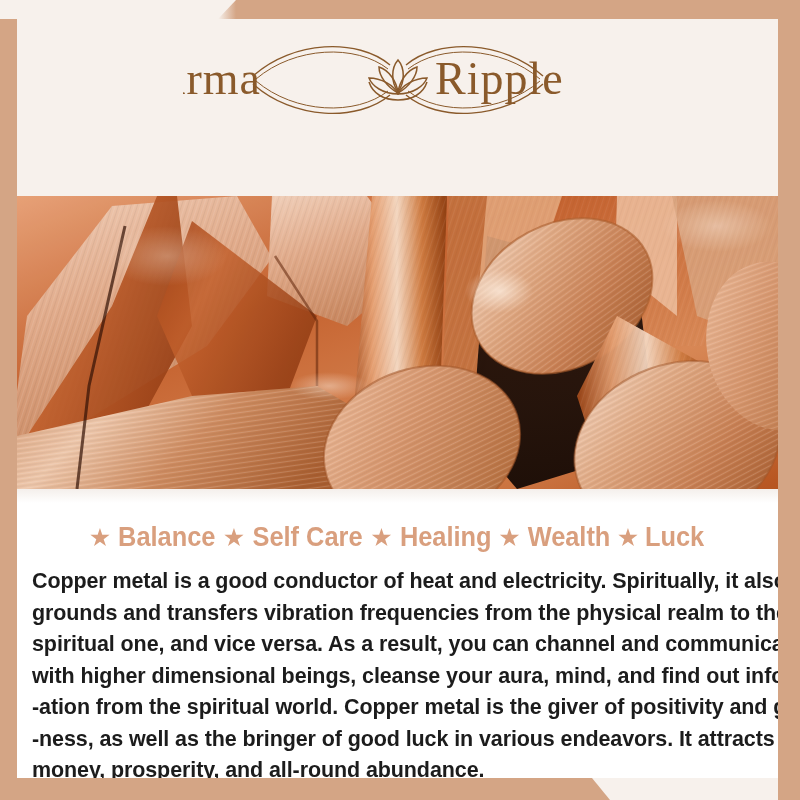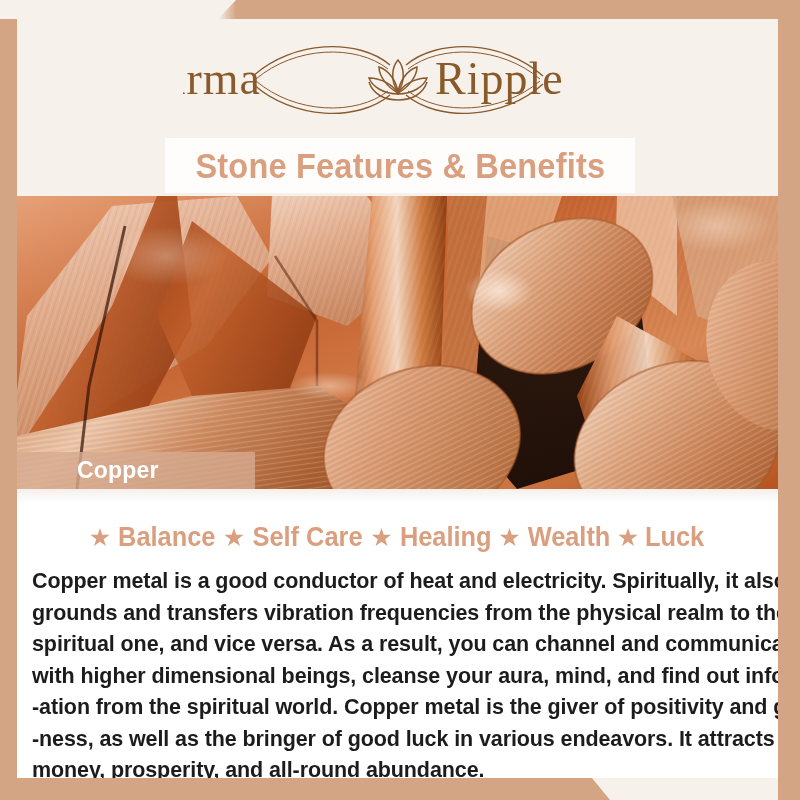--- a/index.html
+++ b/index.html
@@ -335,28 +335,22 @@
         <ellipse cx="758" cy="150" rx="68" ry="85" transform="rotate(-12 758 150)" fill="url(#brushH)" opacity="0.8"></ellipse>
 
         <ellipse cx="482" cy="95" rx="34" ry="22" fill="url(#glowA)" opacity="0.85"></ellipse>
         <ellipse cx="312" cy="190" rx="40" ry="14" fill="url(#glowA)" opacity="0.5"></ellipse>
         <ellipse cx="700" cy="30" rx="55" ry="26" fill="url(#glowA)" opacity="0.45"></ellipse>
         <ellipse cx="150" cy="60" rx="60" ry="30" fill="url(#glowA)" opacity="0.35"></ellipse>
 
         <rect x="0" y="0" width="761" height="293" fill="#c96b33" opacity="0.06"></rect>
       </svg>
 
-      <div class="hero-caption">
-        <span class="hero-caption-text">Copper</span>
-      </div>
     </div>
 
-    <div class="title-band">
-      <span class="title-text">Stone Features &amp; Benefits</span>
-    </div>
 
     <div class="content">
       <div class="content-topfade"></div>
 
       <div class="features" id="features">
           <span class="feature-star">★</span>
           <span class="feature-label">Balance</span>
           <span class="feature-star">★</span>
           <span class="feature-label">Self Care</span>
           <span class="feature-star">★</span>

